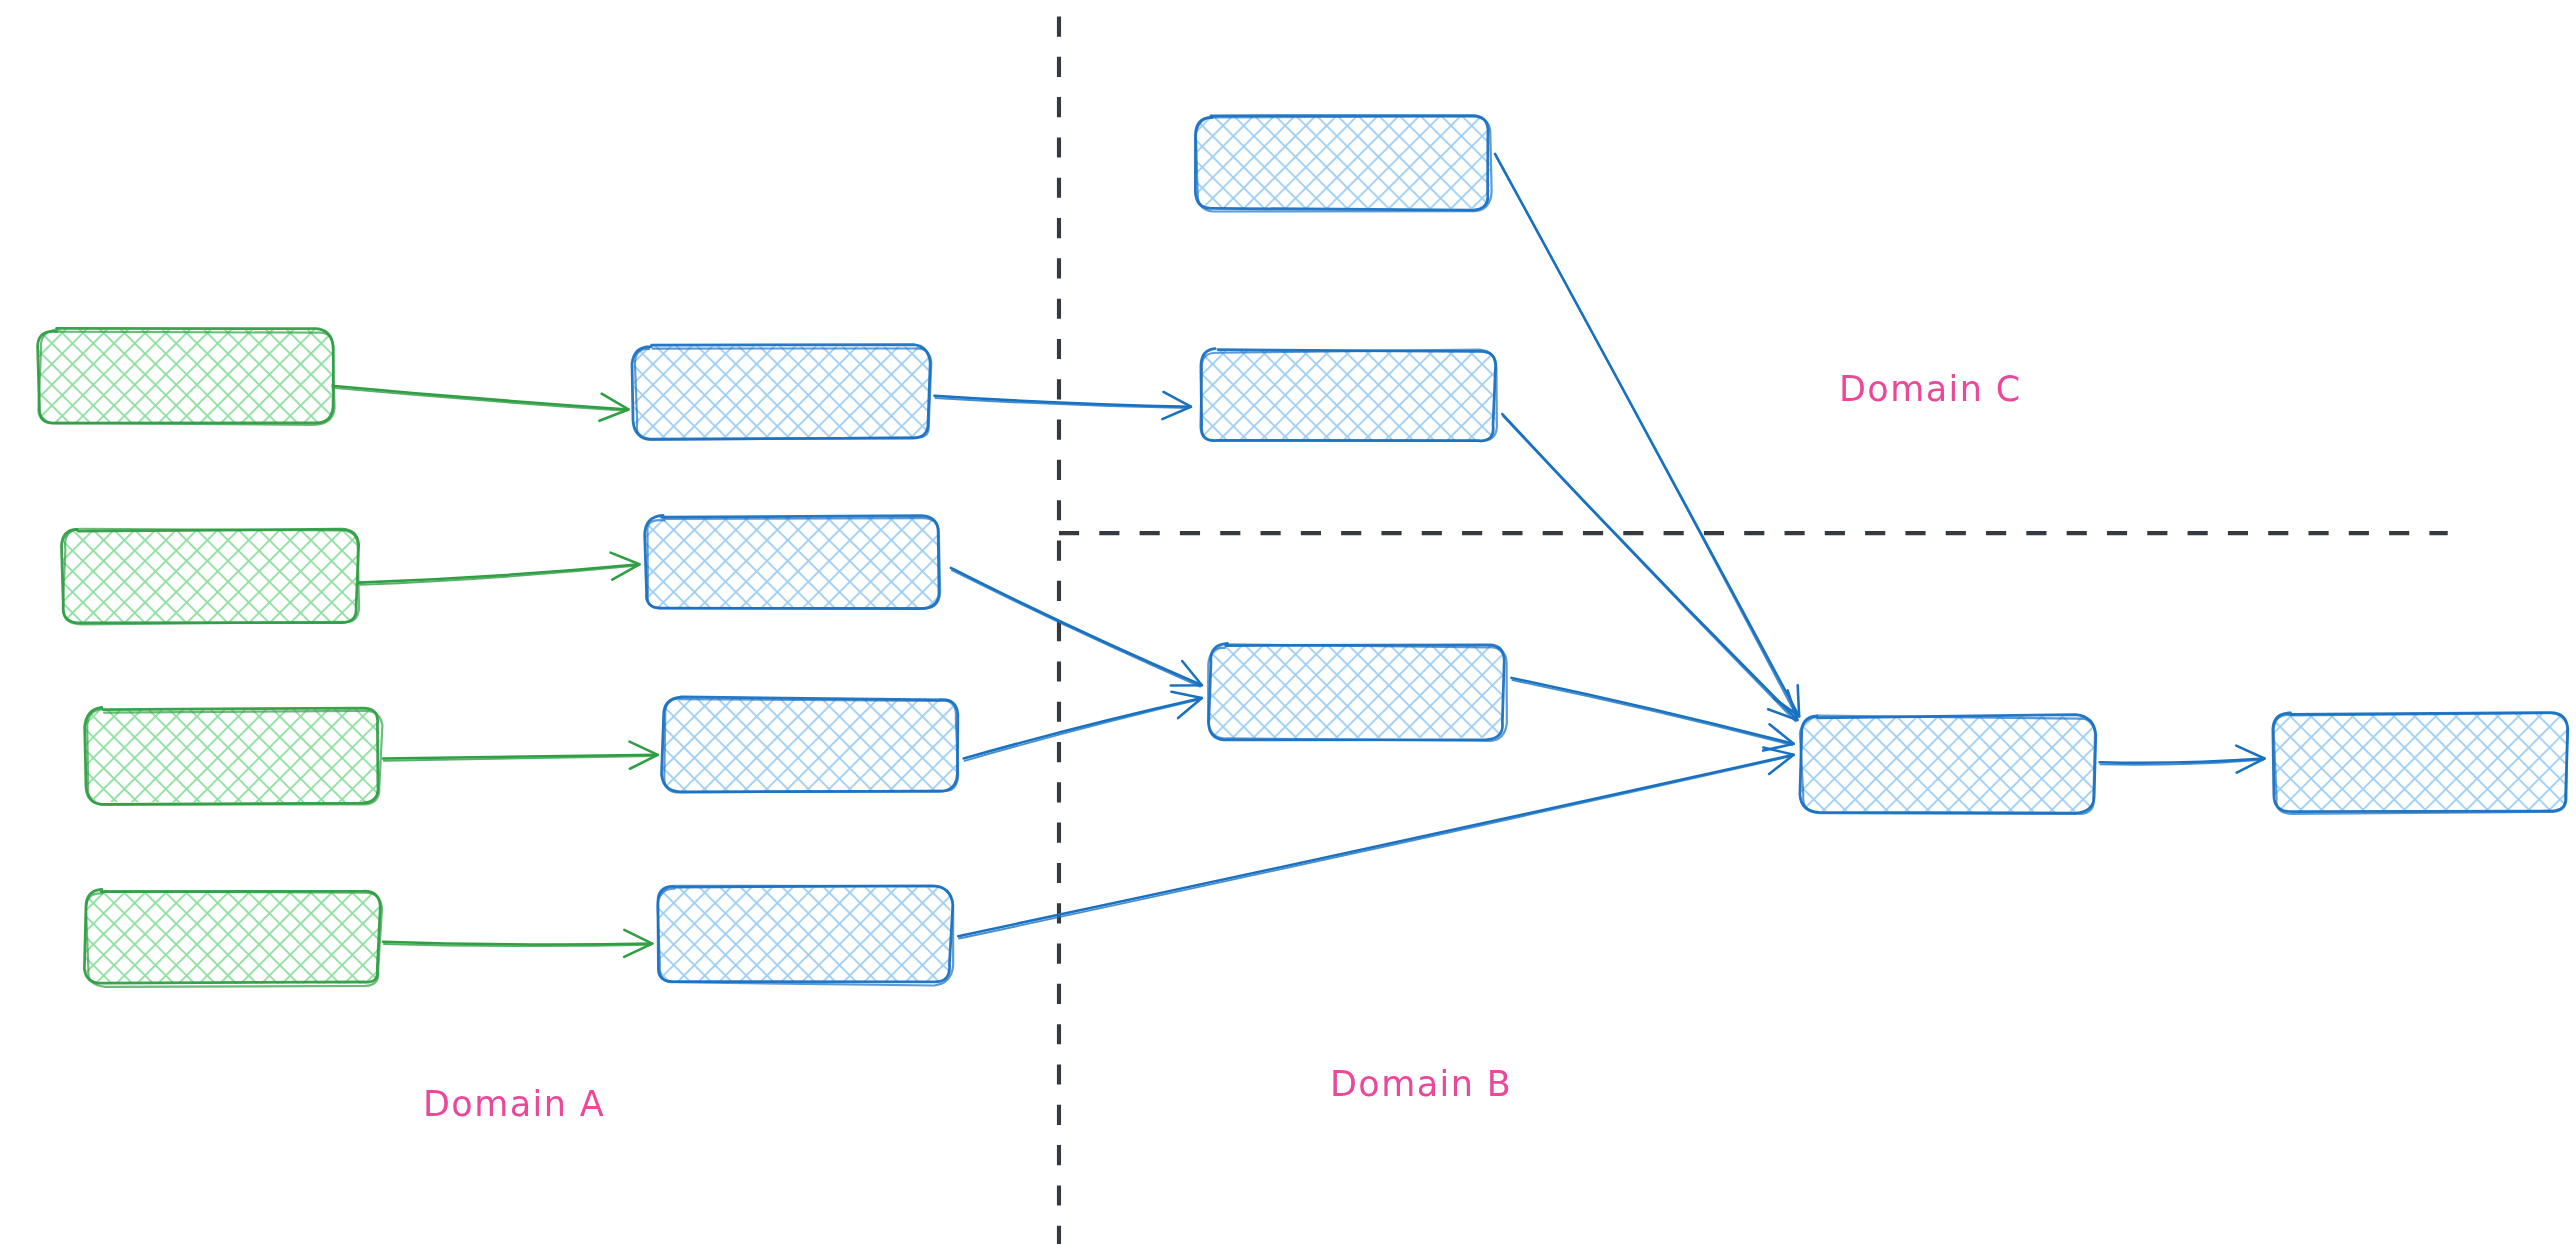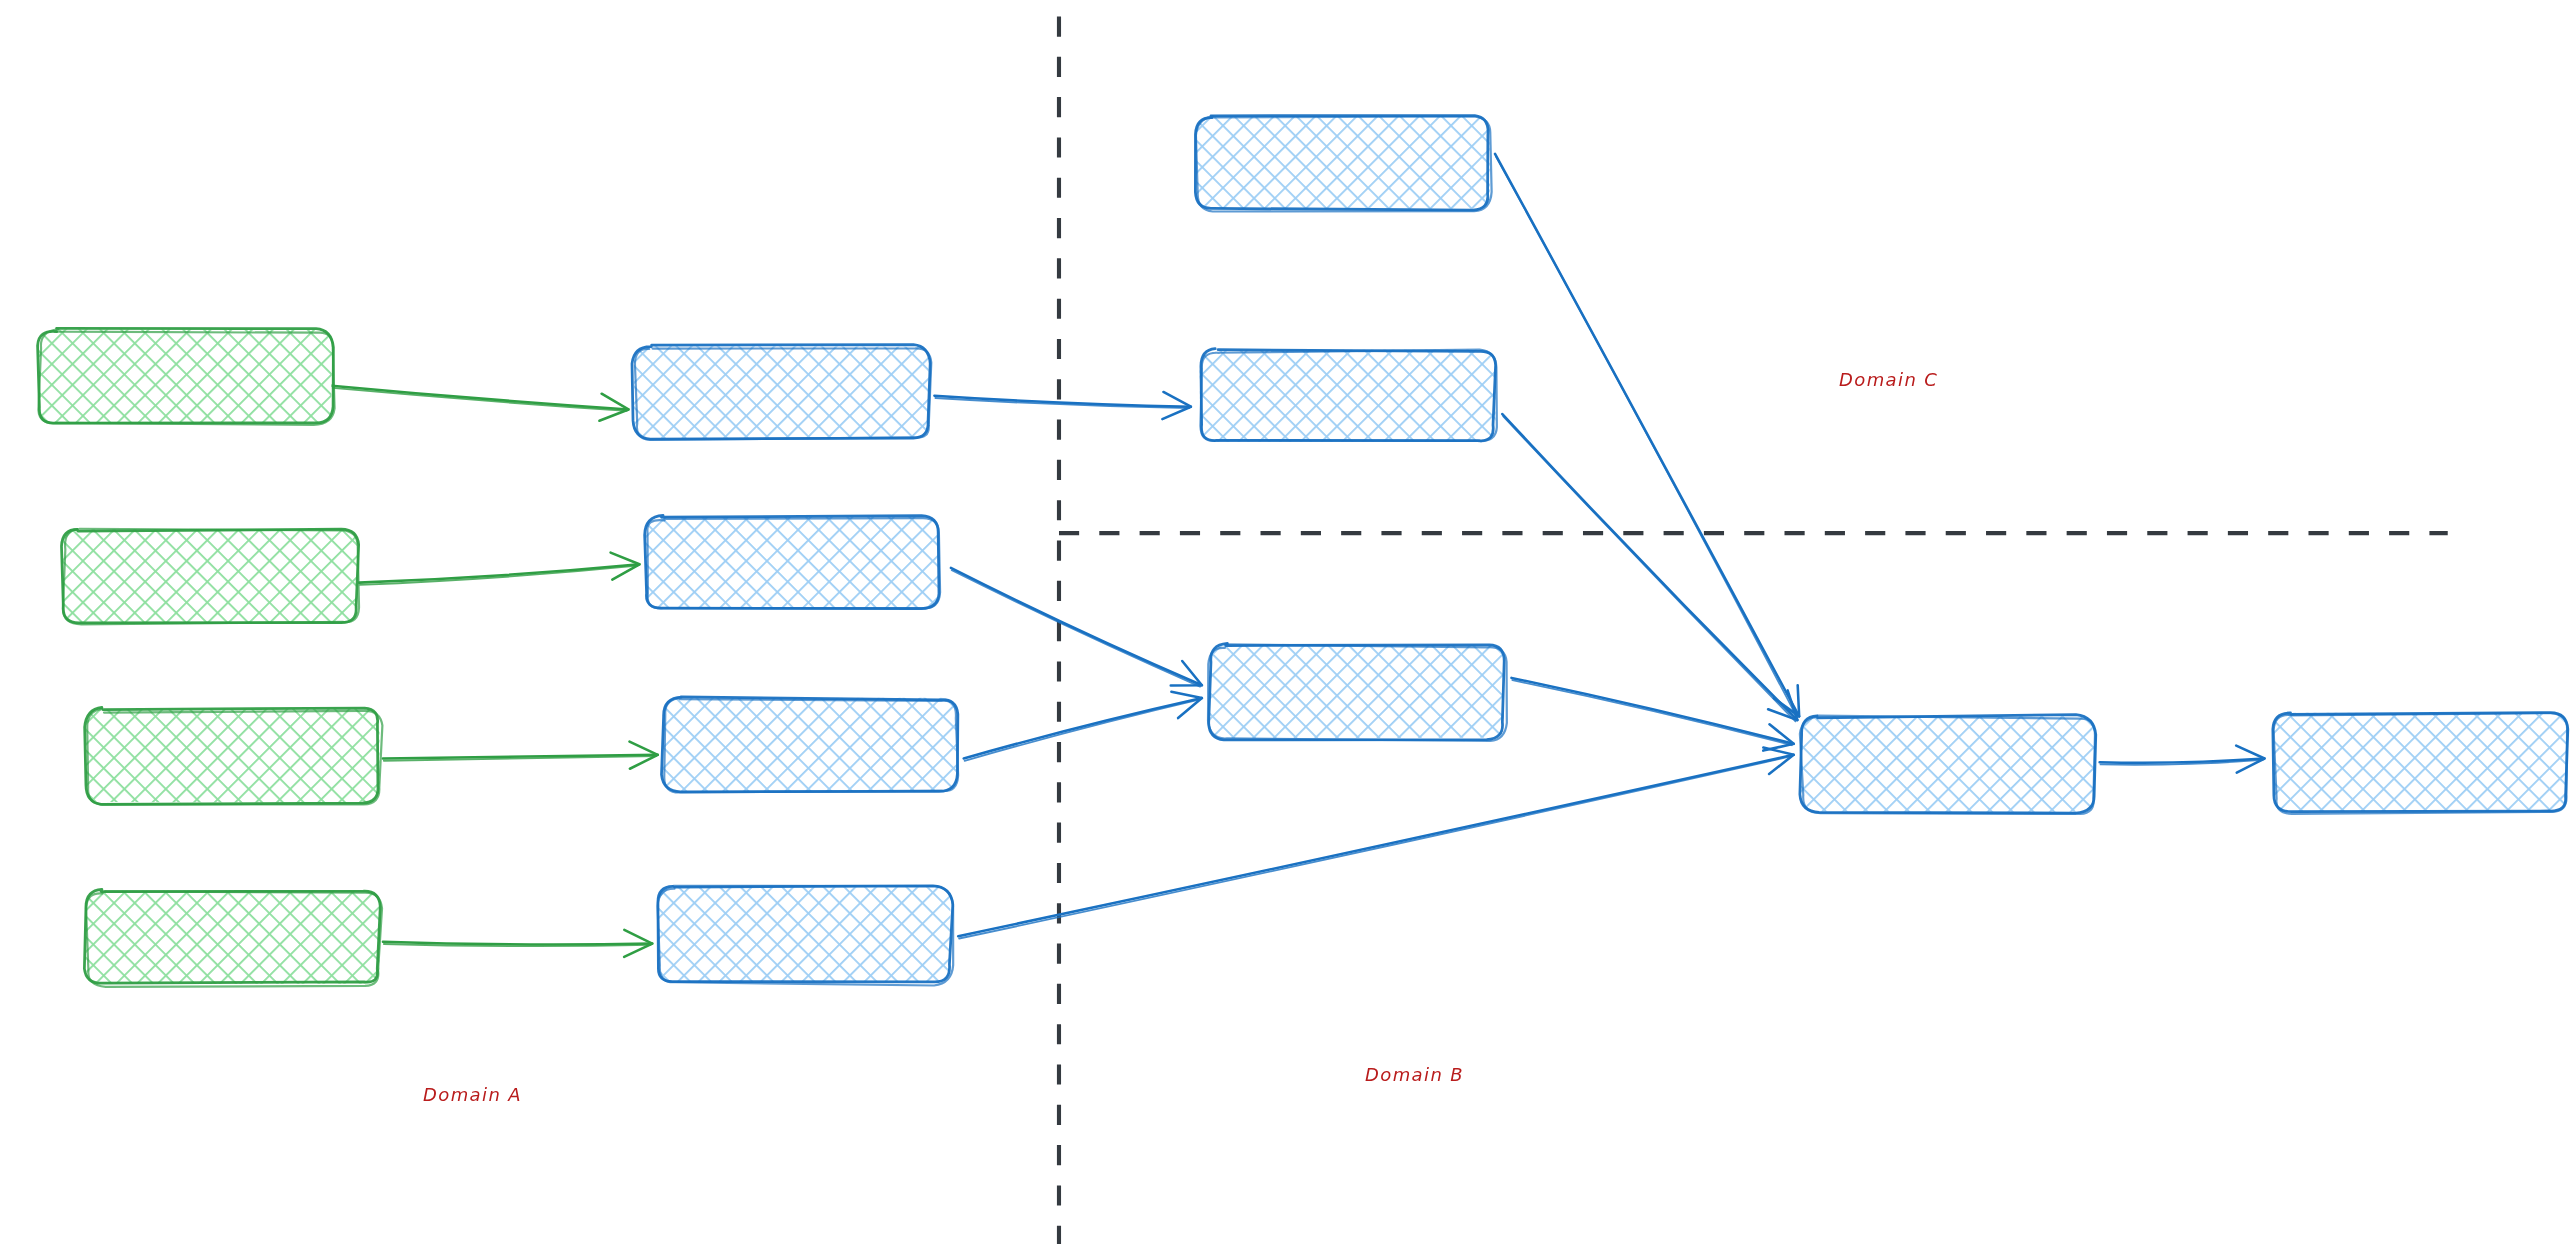--- a/index.html
+++ b/index.html
@@ -3,24 +3,23 @@
 <meta charset="utf-8">
 <style>
   html,body{margin:0;padding:0;background:#ffffff;}
   body{width:2576px;height:1255px;overflow:hidden;
        font-family:"DejaVu Sans", sans-serif;}
   #stage{position:relative;width:2576px;height:1255px;background:#fff;}
   svg.layer{position:absolute;left:0;top:0;width:2576px;height:1255px;}
   .domain-label{
     position:absolute;
     font-family:"DejaVu Sans", sans-serif;
-    font-size:18px;
-    font-style:italic;
+    font-size:35px;
     letter-spacing:1.4px;
-    color:#b91c1c;
+    color:#ec4899;
     white-space:nowrap;
   }
 </style>
 </head>
 <body>
 
 <div id="stage">
   <svg class="layer" id="svg-root" viewBox="0 0 2812 1370">
     <defs>
       <pattern id="hatch-green" width="16" height="16" patternUnits="userSpaceOnUse" patternTransform="rotate(45)">
@@ -164,17 +163,17 @@
         <g>
           <path d="M 2499.4 778.1 L 2783.6 778.6 Q 2802.0 778.0 2802.5 795.8 L 2801.4 867.9 Q 2802.0 886.0 2784.4 885.6 L 2500.5 885.4 Q 2482.0 886.0 2482.4 867.8 L 2482.4 796.6 Q 2482.0 778.0 2499.5 777.4" fill="url(#hatch-blue)" stroke="none"></path>
           <path d="M 2501.0 779.9 L 2784.2 777.9 Q 2802.0 778.0 2803.1 796.0 L 2800.6 870.2 Q 2802.0 886.0 2783.0 885.3 L 2501.5 886.0 Q 2482.0 886.0 2482.2 867.7 L 2481.1 795.8 Q 2482.0 778.0 2500.4 778.3" fill="none" stroke="#1971c2" stroke-width="3" stroke-linecap="round" stroke-linejoin="round" opacity="0.95"></path>
           <path d="M 2500.6 780.9 L 2784.6 778.5 Q 2803.0 779.5 2802.3 796.7 L 2801.6 867.3 Q 2803.0 887.5 2784.3 886.1 L 2501.8 888.6 Q 2483.0 887.5 2485.2 872.0 L 2481.9 796.9 Q 2483.0 779.5 2499.5 780.4" fill="none" stroke="#1971c2" stroke-width="2.4" stroke-linecap="round" stroke-linejoin="round" opacity="0.7"></path>
         </g>
       </g>
   </svg>
 
   <div id="labels-group">
       <div class="domain-label" style="left: 423px; top: 1084px;">Domain A</div>
-      <div class="domain-label" style="left: 1365px; top: 1064px; text-align: right;">Domain B</div>
+      <div class="domain-label" style="left: 1330px; top: 1064px; text-align: right;">Domain B</div>
       <div class="domain-label" style="left: 1839px; top: 369px;">Domain C</div>
     </div>
 </div>
 
 
 </body></html>

